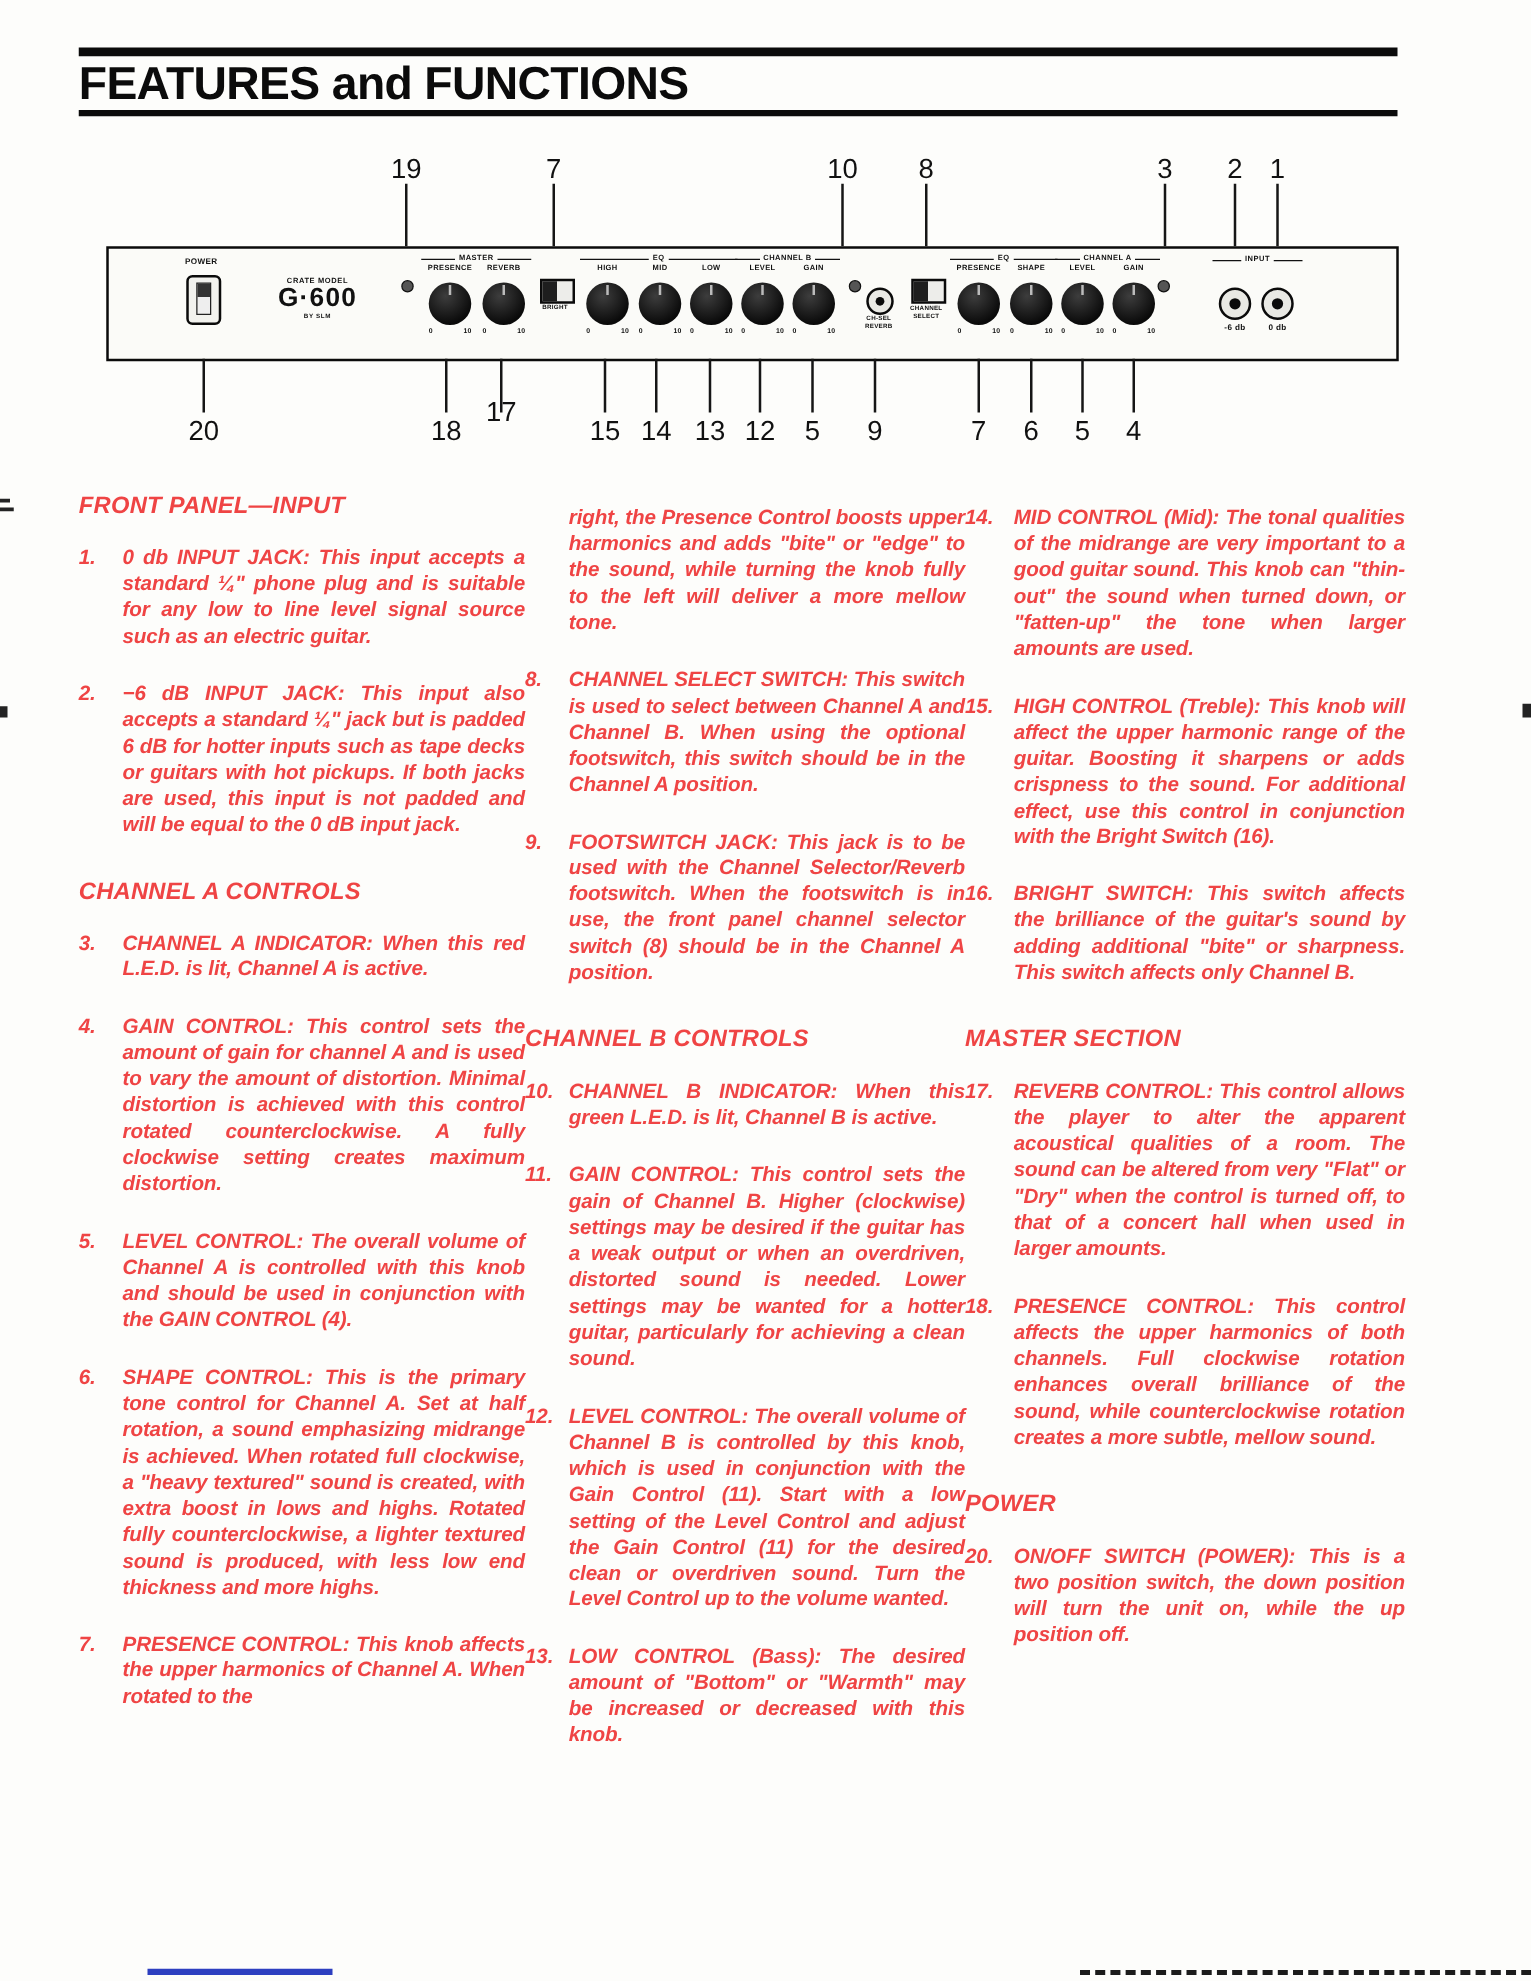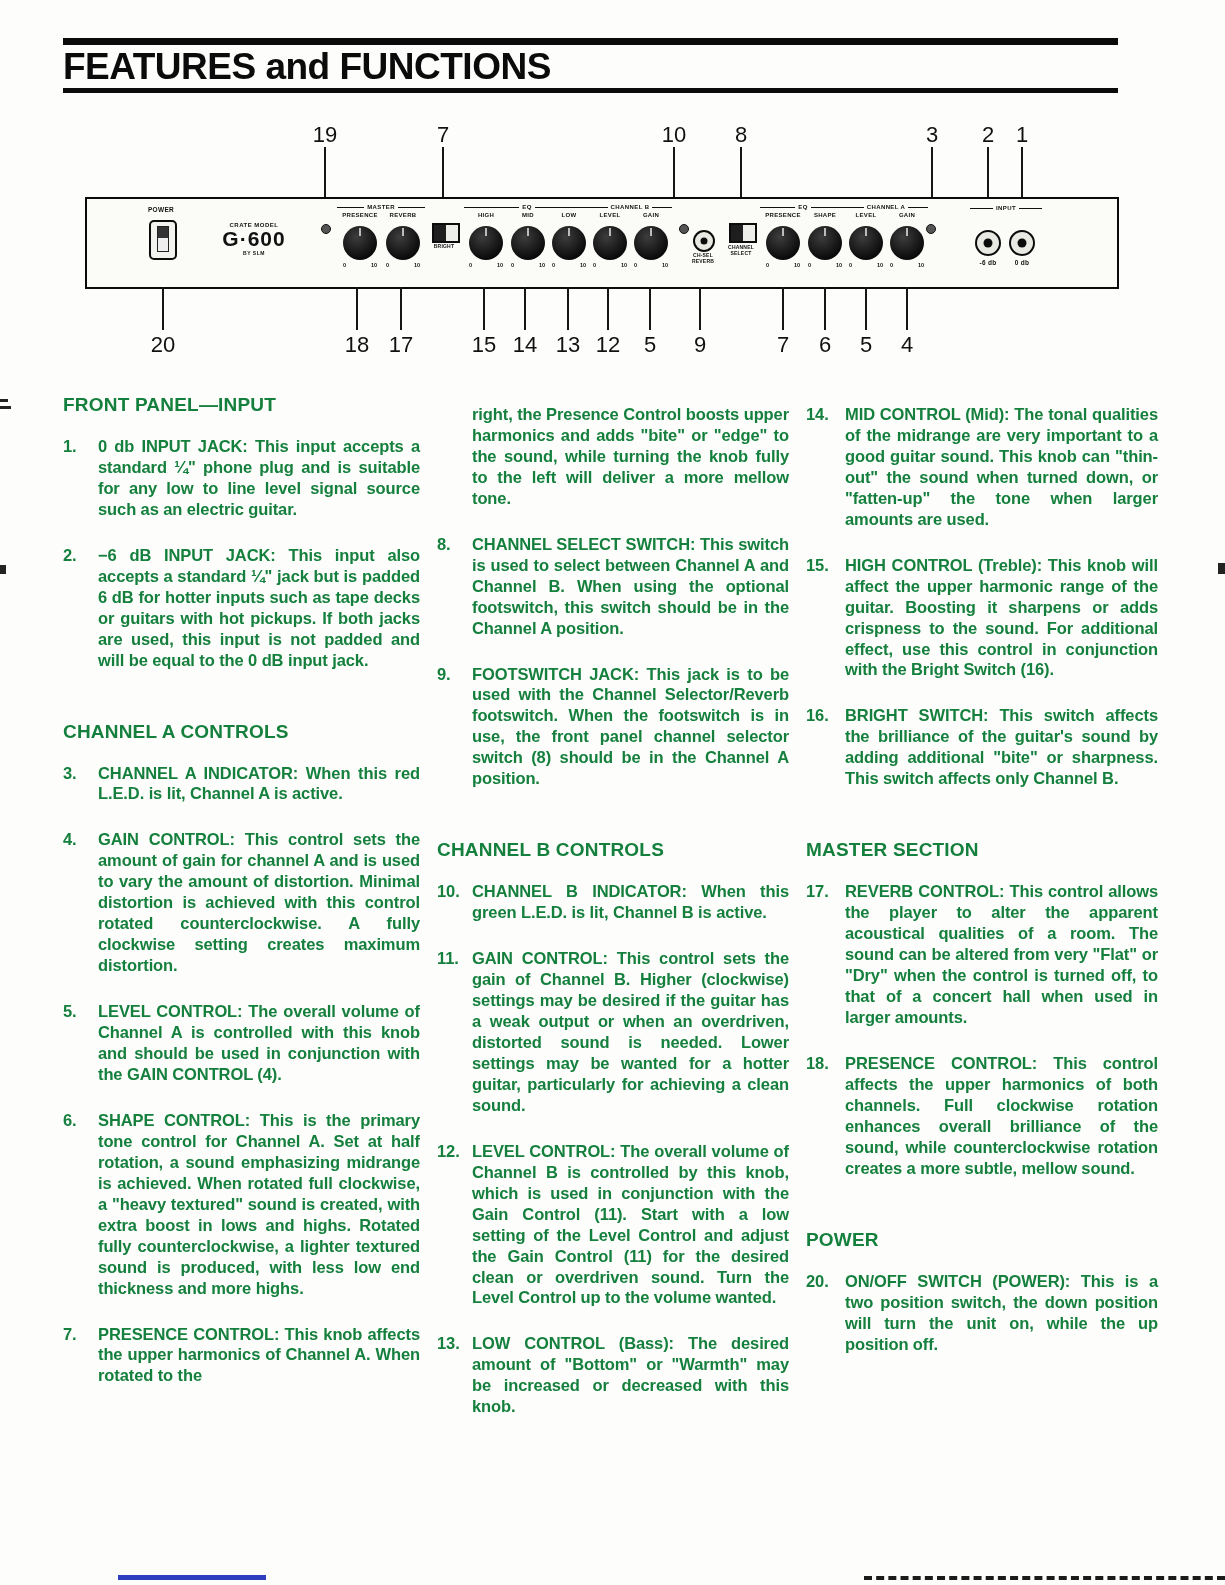--- a/index.html
+++ b/index.html
@@ -36,25 +36,25 @@
   .fs-jack{position:absolute;width:18px;height:18px;border:2px solid #0b0b0b;border-radius:50%;background:#e9e9e4;}
   .fs-jack::after{content:'';position:absolute;left:50%;top:50%;width:7px;height:7px;border-radius:50%;background:#0b0b0b;transform:translate(-50%,-50%);}
   .jack{position:absolute;width:22px;height:22px;border:2.5px solid #0b0b0b;border-radius:50%;background:#e9e9e4;}
   .jack::after{content:'';position:absolute;left:50%;top:50%;width:9px;height:9px;border-radius:50%;background:#0b0b0b;transform:translate(-50%,-50%);}
   .brand{position:absolute;width:96px;text-align:center;}
   .crate-model{font-size:6px;font-weight:bold;letter-spacing:.5px;}
   .model-name{font-size:21px;font-weight:bold;letter-spacing:1px;line-height:1.05;}
   .by-line{font-size:5px;font-weight:bold;letter-spacing:.5px;}
 
   
-  #columns{position:absolute;left:63px;top:392px;width:1097px;display:flex;gap:17px;color:#15803d;}
+  #columns{position:absolute;left:63px;top:392px;width:1097px;display:flex;gap:0;color:#ef4444;font-style:italic;}
   .col{width:357px;}
   .col.c2,.col.c3{width:352px;}
   .sec-h{font-size:19px;font-weight:bold;letter-spacing:.2px;margin:2px 0 20px 0;}
-  .item + .sec-h{margin-top:50px;}
+  .item + .sec-h{margin-top:32px;}
   .item,.cont-para{position:relative;margin:12px 0 25px 0;font-size:16.5px;line-height:1.27;font-weight:bold;text-align:justify;letter-spacing:-0.1px;}
   .item{padding-left:35px;}
   .c3 .item{padding-left:39px;}
   .cont-para{padding-left:35px;}
   .item .num{position:absolute;left:0;top:0;}
 
   
   .edge-mark{position:absolute;background:#232323;}
   .blue-line{position:absolute;background:#2d3fc0;}
   .dash-line{position:absolute;border-top:4.5px dashed #1b1b1b;height:0;}
@@ -105,21 +105,21 @@
     <div class="co-num" style="left: 932px; top: 122px;">3</div>
     <div class="co-line" style="left: 932px; top: 147px; height: 50px;"></div>
     <div class="co-num" style="left: 988px; top: 122px;">2</div>
     <div class="co-line" style="left: 988px; top: 147px; height: 50px;"></div>
     <div class="co-num" style="left: 1022px; top: 122px;">1</div>
     <div class="co-line" style="left: 1022px; top: 147px; height: 50px;"></div>
     <div class="co-num" style="left: 163px; top: 332px;">20</div>
     <div class="co-line" style="left: 163px; top: 287px; height: 43px;"></div>
     <div class="co-num" style="left: 357px; top: 332px;">18</div>
     <div class="co-line" style="left: 357px; top: 287px; height: 43px;"></div>
-    <div class="co-num" style="left: 401px; top: 332px;">17</div>
+    <div class="co-num" style="left: 401px; top: 317px;">17</div>
     <div class="co-line" style="left: 401px; top: 287px; height: 43px;"></div>
     <div class="co-num" style="left: 484px; top: 332px;">15</div>
     <div class="co-line" style="left: 484px; top: 287px; height: 43px;"></div>
     <div class="co-num" style="left: 525px; top: 332px;">14</div>
     <div class="co-line" style="left: 525px; top: 287px; height: 43px;"></div>
     <div class="co-num" style="left: 568px; top: 332px;">13</div>
     <div class="co-line" style="left: 568px; top: 287px; height: 43px;"></div>
     <div class="co-num" style="left: 608px; top: 332px;">12</div>
     <div class="co-line" style="left: 608px; top: 287px; height: 43px;"></div>
     <div class="co-num" style="left: 650px; top: 332px;">5</div>

